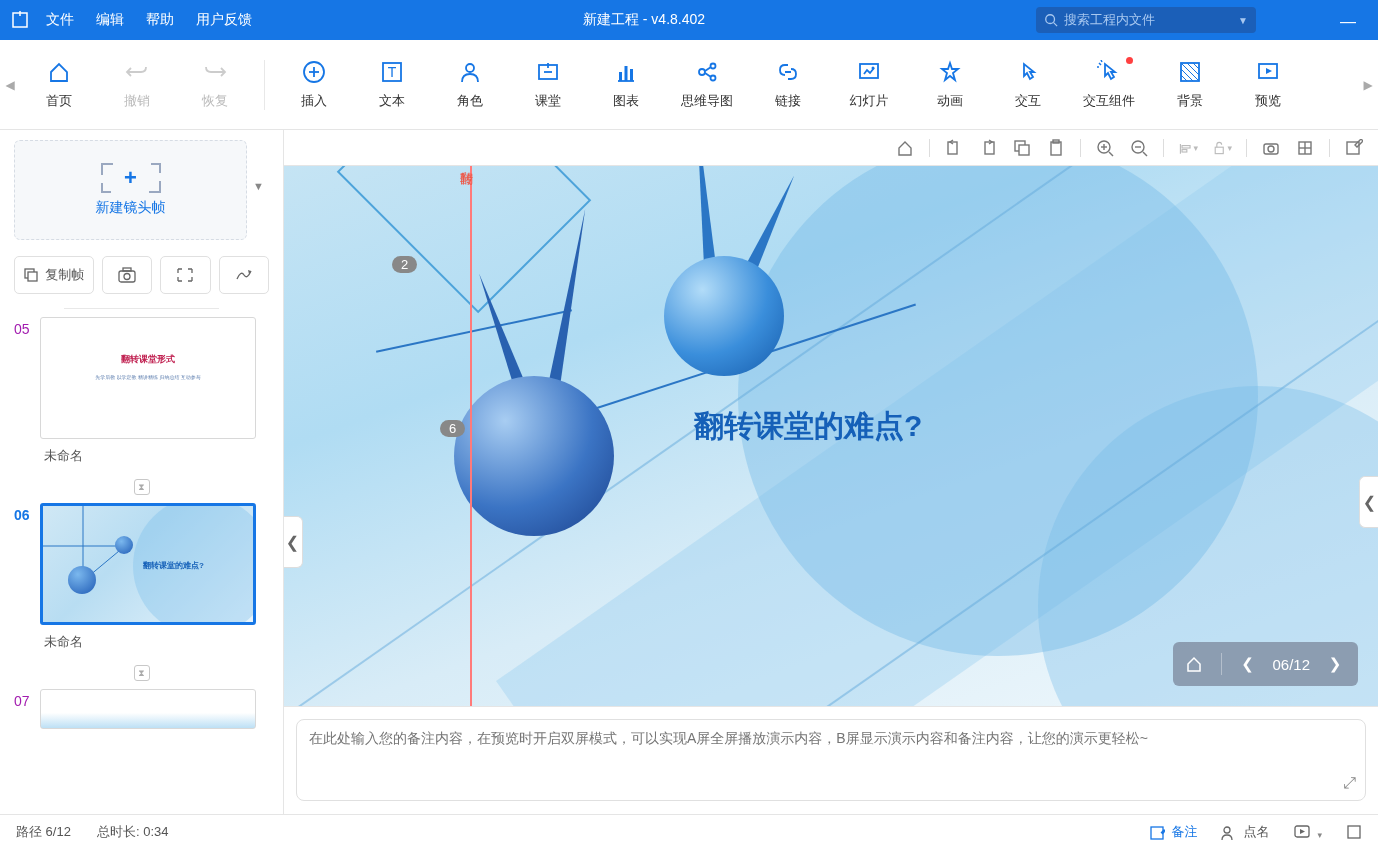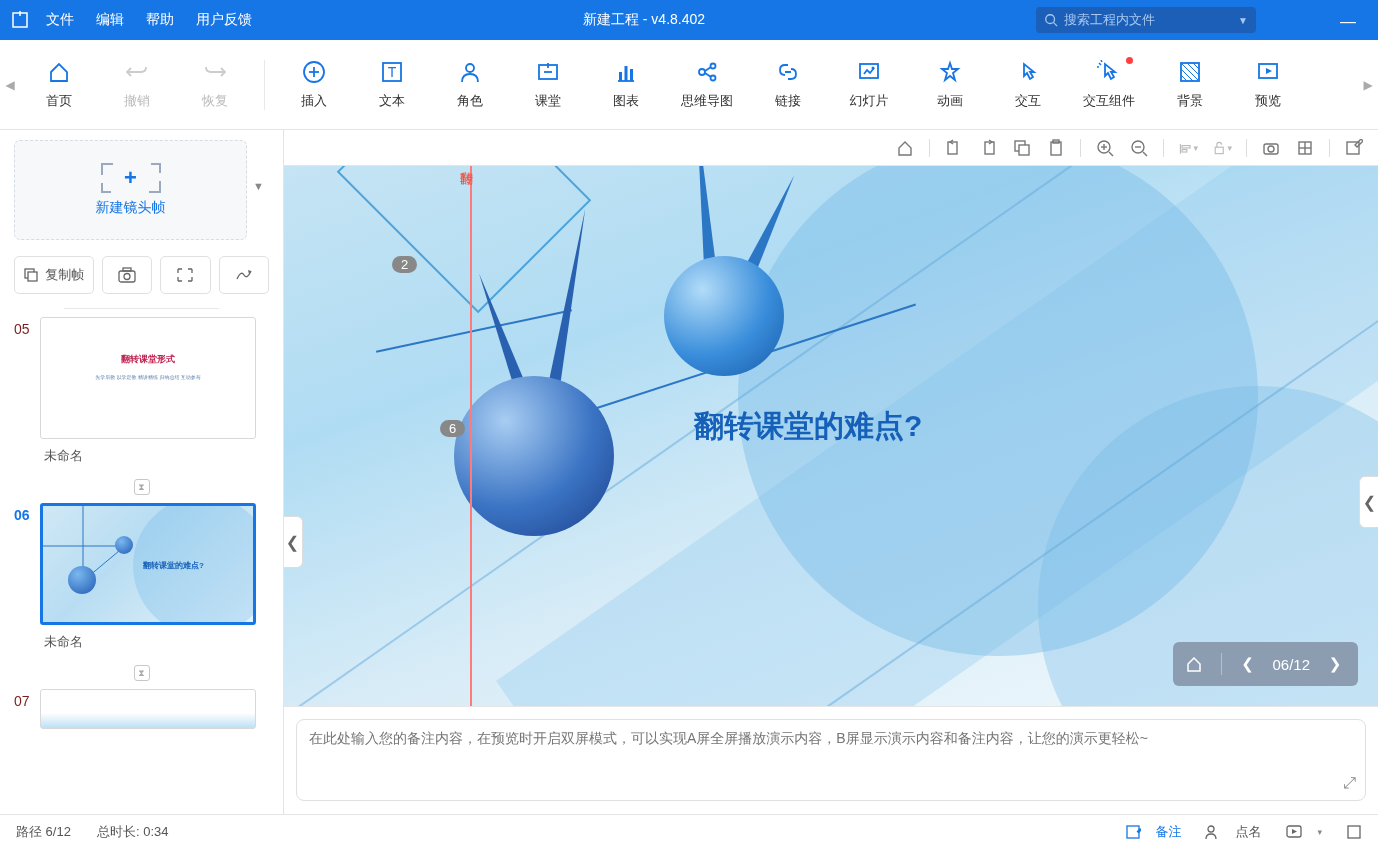--- a/index.html
+++ b/index.html
@@ -47,21 +47,21 @@
 .newframe .txt { color: #1676e5; font-size: 14px; }
 .newframe-toggle { width: 16px; padding-top: 40px; color: #888; font-size: 11px; cursor: pointer; }
 .side-tools { display: flex; gap: 8px; margin-top: 16px; }
 .side-tools .tool { height: 38px; border: 1px solid #e0e0e0; border-radius: 5px; display: flex; align-items: center; justify-content: center; font-size: 13px; color: #555; cursor: pointer; gap: 6px; }
 .side-tools .tool.copy { flex: 1.6; }
 .side-tools .tool.sm { flex: 1; }
 .side-divider { height: 1px; background: #e8e8e8; margin: 14px 50px 8px 50px; }
 
 .thumbs { flex: 1; overflow-y: auto; }
 .thumb-row { display: flex; align-items: flex-start; margin-bottom: 10px; }
-.thumb-num { width: 26px; font-size: 14px; color: #7f1d1d; padding-top: 4px; }
+.thumb-num { width: 26px; font-size: 14px; color: #a21caf; padding-top: 4px; }
 .thumb-num.active { color: #1676e5; font-weight: bold; }
 .thumb-card { flex: 1; }
 .thumb { width: 216px; height: 122px; border: 1px solid #d8d8d8; border-radius: 3px; background: #fff; position: relative; overflow: hidden; }
 .thumb.active { border: 3px solid #1676e5; }
 .thumb .t-title { font-size: 9px; color: #c02050; text-align: center; margin-top: 35px; font-weight: bold; }
 .thumb .t-sub { font-size: 5px; color: #6080b0; text-align: center; margin-top: 8px; }
 .thumb-label { font-size: 13px; color: #555; margin-top: 8px; padding-left: 4px; }
 .thumb-sep { display: flex; justify-content: center; padding: 4px 0 8px 0; }
 .thumb-sep .hourglass { width: 16px; height: 16px; border: 1px solid #c8c8c8; border-radius: 3px; font-size: 9px; color: #aaa; display: flex; align-items: center; justify-content: center; }
 
@@ -110,21 +110,21 @@
 .page-indicator .pi-sep { width: 1px; height: 22px; background: rgba(255,255,255,0.35); }
 
 .notes { height: 108px; border-top: 1px solid #e5e5e5; padding: 12px; }
 .notes textarea { width: 100%; height: 82px; border: 1px solid #e0e0e0; border-radius: 8px; padding: 10px 12px; font-size: 14px; color: #bbb; resize: none; font-family: inherit; }
 .notes .expand { position: absolute; right: 22px; bottom: 22px; color: #888; font-size: 16px; cursor: pointer; }
 
 
 .statusbar { height: 34px; background: #fff; border-top: 1px solid #e5e5e5; display: flex; align-items: center; font-size: 13px; color: #555; padding: 0 16px; }
 .statusbar .left { display: flex; gap: 26px; }
 .statusbar .right { margin-left: auto; display: flex; gap: 24px; align-items: center; }
-.statusbar .right .item { display: flex; align-items: center; gap: 14px; cursor: pointer; }
+.statusbar .right .item { display: flex; align-items: flex-end; gap: 6px; cursor: pointer; }
 .statusbar .right .item.active { color: #1676e5; }
 
 svg { display: block; }
 </style>
 </head>
 <body>
 
 <div class="titlebar">
   <div class="logo">
     <svg width="18" height="18" viewBox="0 0 18 18">

